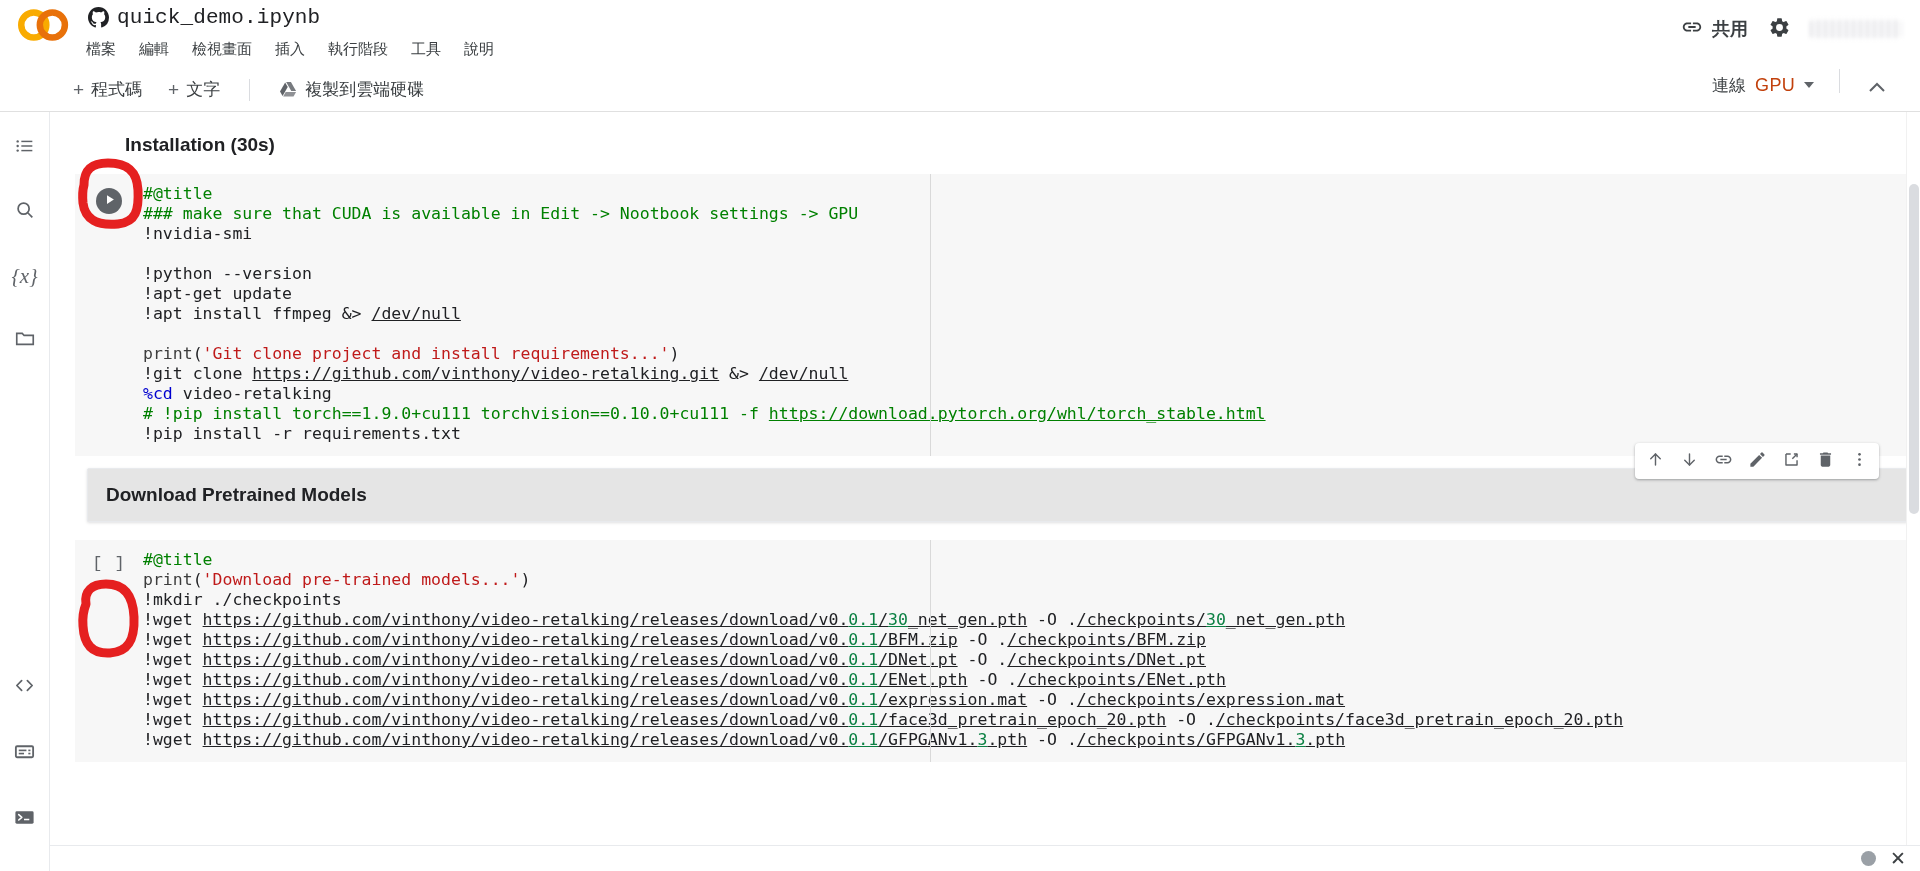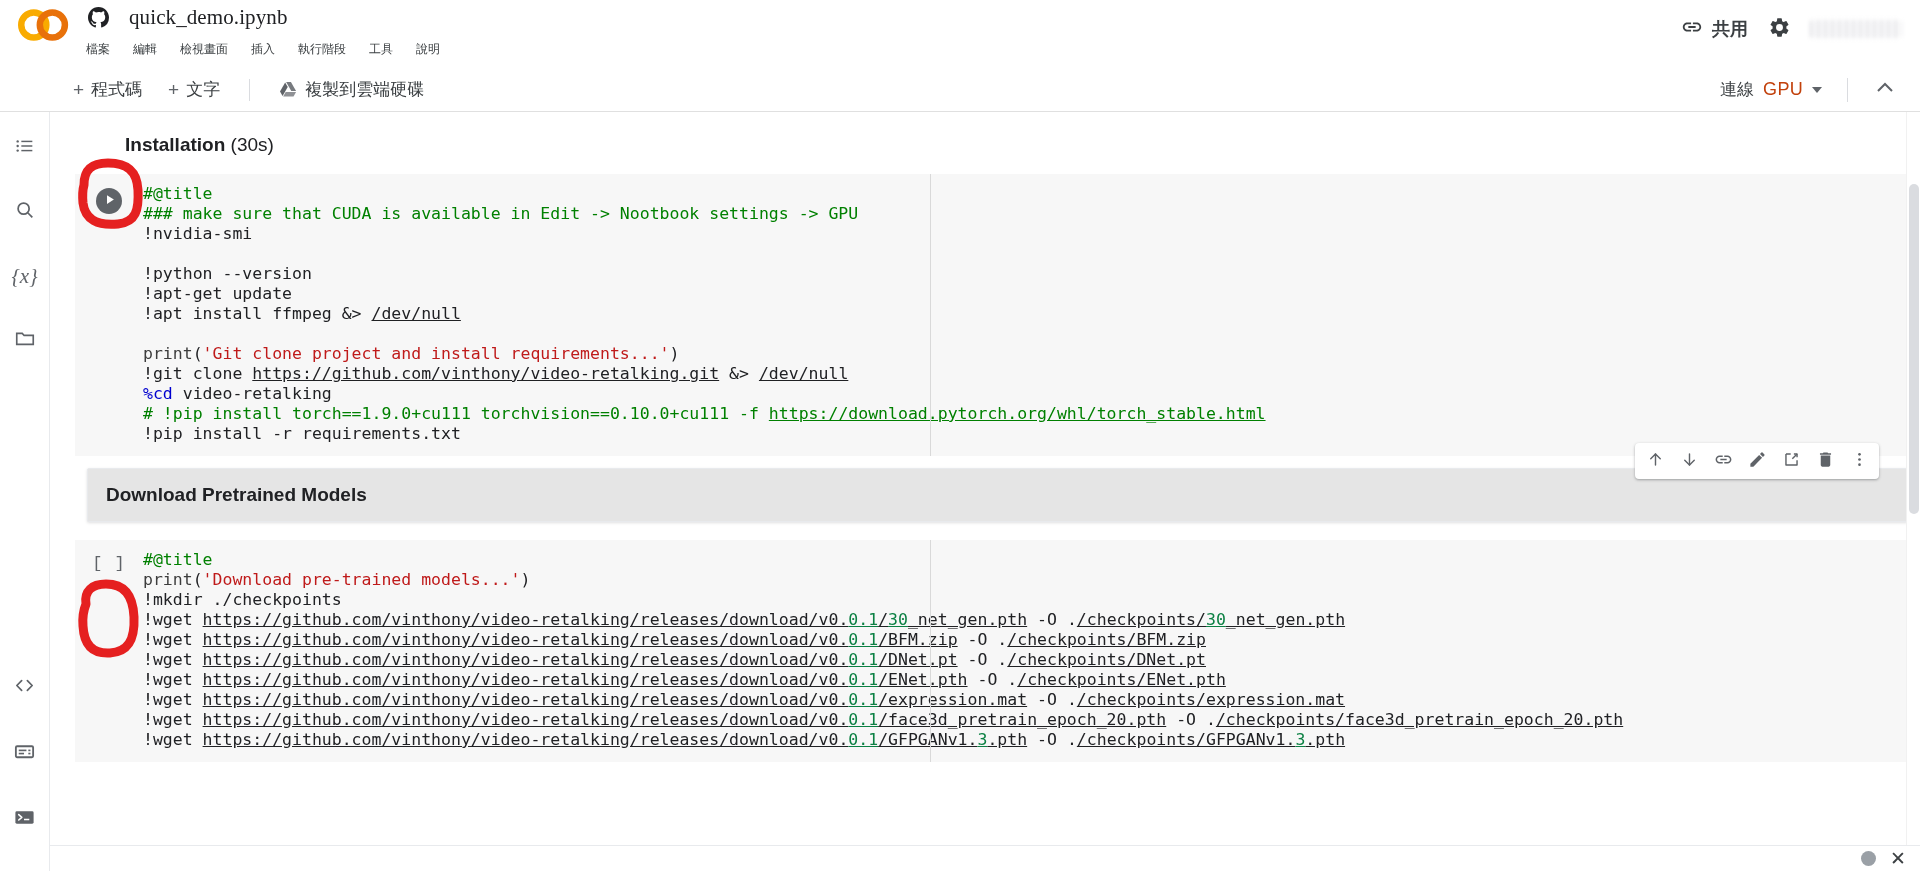--- a/index.html
+++ b/index.html
@@ -19,28 +19,28 @@
   .colab-logo {
     position: absolute; left: 18px; top: 8px; width: 52px; height: 34px;
   }
   .doc-title-row {
     position: absolute; left: 88px; top: 0px;
     display: flex; align-items: center; gap: 8px; height: 34px;
   }
   .gh-icon { width: 21px; height: 21px; display: block; }
   .doc-title {
     font-size: 21px; color: #202124; letter-spacing: .1px;
-    font-family: Liberation Serif, serif; white-space: nowrap; margin-left: 12px;
+    font-family: Liberation Mono, monospace; white-space: nowrap;
   }
   .menubar {
     position: absolute; left: 86px; top: 34px;
     display: flex; align-items: center; gap: 23px; height: 30px;
   }
   .menu-item {
-    font-size: 12px; color: #3c4043; cursor: pointer; white-space: nowrap;
+    font-size: 15px; color: #3c4043; cursor: pointer; white-space: nowrap;
     font-family: "Liberation Sans", sans-serif;
   }
 
   .header-right {
     position: absolute; right: 0; top: 0; height: 58px;
     display: flex; align-items: center; gap: 0px; font-weight: bold;
   }
   .share-btn {
     display: flex; align-items: center; gap: 9px;
     padding: 6px 10px; border-radius: 18px; cursor: pointer;
@@ -71,21 +71,21 @@
   .tb-btn {
     display: flex; align-items: center; gap: 7px;
     padding: 5px 11px; border-radius: 4px; cursor: pointer;
     font-size: 17px; color: #3c4043; white-space: nowrap;
   }
   .tb-plus { font-size: 19px; color: #5f6368; line-height: 1; }
   .tb-sep { width: 1px; height: 22px; background: #dadce0; margin: 0 14px; }
   .drive-icon { width: 19px; height: 17px; display:block; }
 
   .tb-right {
-    margin-left: auto; display: flex; align-items: center; padding-right: 14px; gap: 4px;
+    margin-left: auto; display: flex; align-items: flex-start; padding-right: 22px; gap: 4px;
   }
   .connect-btn {
     display: flex; align-items: center; gap: 9px;
     padding: 5px 9px; border-radius: 4px; cursor: pointer; white-space: nowrap;
   }
   .connect-label { font-size: 17px; color: #3c4043; }
   .connect-gpu { font-size: 18px; color: #c2410c; letter-spacing:.3px; }
   .caret { width:0;height:0;border-left:5px solid transparent;border-right:5px solid transparent;border-top:6px solid #5f6368; }
   .tb-vsep { width: 1px; height: 24px; background: #dadce0; margin: 0 12px; }
 
@@ -108,21 +108,21 @@
   .notebook {
     position: absolute; top: 112px; left: 50px; width: 1870px; height: 759px;
     background: #fff; overflow: hidden;
   }
   .nb-inner { position: relative; padding-left: 25px; padding-top: 0px; }
 
   .section-title {
     font-size: 19px; color: #202124; font-weight: bold;
     padding: 22px 0 0 50px;
   }
-  .section-title .sub { font-weight: normal; }
+  .section-title .sub { font-weight: bold; }
 
   
   .md-cell {
     position: relative;
     margin: 12px 12px 0 12px;
     background: #e5e5e5;
     border: 1px solid #e8eaed;
     box-shadow: 0 1px 3px rgba(60,64,67,.16);
     border-radius: 2px;
     height: 54px;

